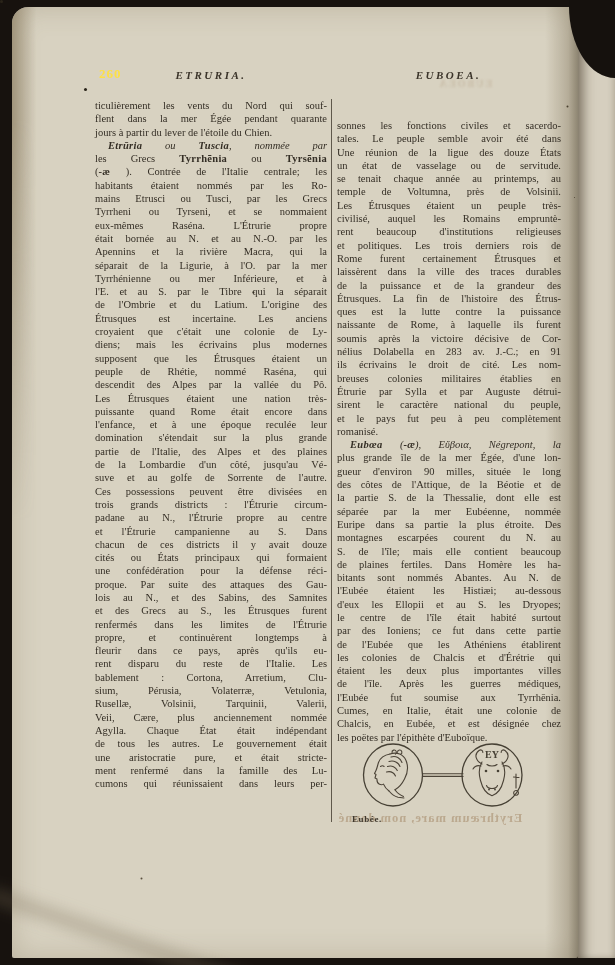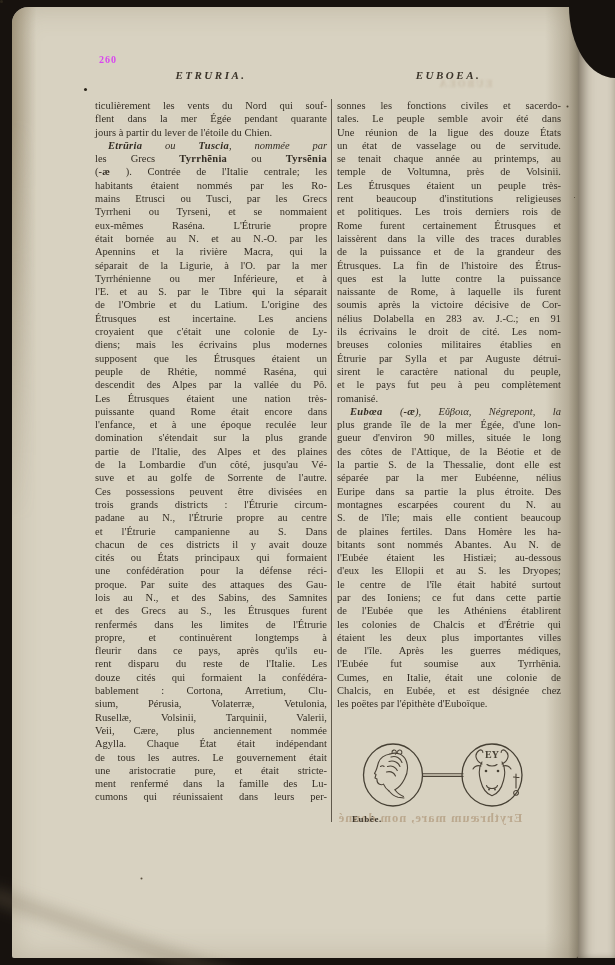--- a/index.html
+++ b/index.html
@@ -26,29 +26,29 @@
   .black-corner{position:absolute;left:569px;top:0;width:46px;height:78px;background:#15110d;
         border-bottom-left-radius:46px 72px;}
   .crease{position:absolute;left:-10px;top:886px;width:270px;height:16px;
         background:rgba(122,110,86,.30);filter:blur(7px);
         transform:rotate(19deg);transform-origin:left center;}
   .specks{position:absolute;left:0;top:0;width:3px;height:3px;border-radius:50%;background:#2a2419;
         box-shadow: 84px 88px 0 0 #2a2419, 252px 291px 0 -0.5px #3a3226,
                     566px 105px 0 -0.5px #4a4030, 573px 196px 0 -1px #4a4030,
                     140px 877px 0 -0.5px #5a5040;}
   
-  .pgnum{position:absolute;left:99px;top:54px;font-size:10px;font-weight:bold;
-        letter-spacing:1px;color:#d946ef;}
+  .pgnum{position:absolute;left:99px;top:66px;font-size:13px;font-weight:bold;
+        letter-spacing:1px;color:#fde047;}
   .colhead{position:absolute;top:69px;font-size:11px;font-weight:bold;letter-spacing:2.5px;
         color:#3b342a;text-align:center;font-style:italic;}
   .colhead.l{left:95px;width:232px;}
   .colhead.r{left:337px;width:223px;}
   .tcol{position:absolute;top:99px;color:#342e25;font-size:10.5px;line-height:13.3px;}
   .tcol.l{left:95px;width:232px;}
-  .tcol.r{left:337px;width:224px;}
+  .tcol.r{left:337px;width:224px;margin-top:20px;}
   .tline{text-align:justify;text-align-last:justify;white-space:nowrap;}
   .tline.pend{text-align-last:left;}
   .tline.ind{text-indent:13px;font-style:italic;}
   .tline b{font-weight:bold;letter-spacing:.3px;}
   .divider{position:absolute;left:331px;top:99px;width:1px;height:723px;background:#4a4336;opacity:.85;}
   .figure{position:absolute;left:352px;top:740px;width:196px;height:75px;}
   .figcap{position:absolute;left:352px;top:814px;width:196px;text-align:left;
         font-size:9px;font-weight:bold;letter-spacing:.6px;color:#3f382d;}
   .bleed{position:absolute;left:295px;top:811px;width:270px;text-align:center;
         transform:scaleX(-1);color:rgba(148,112,74,.42);filter:blur(.6px);
@@ -116,40 +116,40 @@
       <div class="tline">chacun de ces districts il y avait douze</div>
       <div class="tline">cités ou États principaux qui formaient</div>
       <div class="tline">une confédération pour la défense réci-</div>
       <div class="tline">proque. Par suite des attaques des Gau-</div>
       <div class="tline">lois au N., et des Sabins, des Samnites</div>
       <div class="tline">et des Grecs au S., les Étrusques furent</div>
       <div class="tline">renfermés dans les limites de l'Étrurie</div>
       <div class="tline">propre, et continuèrent longtemps à</div>
       <div class="tline">fleurir dans ce pays, après qu'ils eu-</div>
       <div class="tline">rent disparu du reste de l'Italie. Les</div>
-      <div class="tline">douze cités qui formaient la confédéra-</div>
       <div class="tline">bablement : Cortona, Arretium, Clu-</div>
       <div class="tline">sium, Pérusia, Volaterræ, Vetulonia,</div>
       <div class="tline">Rusellæ, Volsinii, Tarquinii, Valerii,</div>
       <div class="tline">Veii, Cære, plus anciennement nommée</div>
       <div class="tline">Agylla. Chaque État était indépendant</div>
       <div class="tline">de tous les autres. Le gouvernement était</div>
       <div class="tline">une aristocratie pure, et était stricte-</div>
       <div class="tline">ment renfermé dans la famille des Lu-</div>
       <div class="tline">cumons qui réunissaient dans leurs per-</div>
     </div>
   <div class="divider"></div>
   <div class="tcol r">
       <div class="tline">sonnes les fonctions civiles et sacerdo-</div>
       <div class="tline">tales. Le peuple semble avoir été dans</div>
       <div class="tline">Une réunion de la ligue des douze États</div>
       <div class="tline">un état de vasselage ou de servitude.</div>
       <div class="tline">se tenait chaque année au printemps, au</div>
       <div class="tline">temple de Voltumna, près de Volsinii.</div>
       <div class="tline">Les Étrusques étaient un peuple très-</div>
+      <div class="tline">civilisé, auquel les Romains empruntè-</div>
       <div class="tline">rent beaucoup d'institutions religieuses</div>
       <div class="tline">et politiques. Les trois derniers rois de</div>
       <div class="tline">Rome furent certainement Étrusques et</div>
       <div class="tline">laissèrent dans la ville des traces durables</div>
       <div class="tline">de la puissance et de la grandeur des</div>
       <div class="tline">Étrusques. La fin de l'histoire des Étrus-</div>
       <div class="tline">ques est la lutte contre la puissance</div>
       <div class="tline">naissante de Rome, à laquelle ils furent</div>
       <div class="tline">soumis après la victoire décisive de Cor-</div>
       <div class="tline">nélius Dolabella en 283 av. J.-C.; en 91</div>
@@ -157,21 +157,21 @@
       <div class="tline">breuses colonies militaires établies en</div>
       <div class="tline">Étrurie par Sylla et par Auguste détrui-</div>
       <div class="tline">sirent le caractère national du peuple,</div>
       <div class="tline">et le pays fut peu à peu complètement</div>
       <div class="tline pend">romanisé.</div>
       <div class="tline ind"><b>Eubœa</b> (<b>-æ</b>), Εὔβοια, Négrepont, la</div>
       <div class="tline">plus grande île de la mer Égée, d'une lon-</div>
       <div class="tline">gueur d'environ 90 milles, située le long</div>
       <div class="tline">des côtes de l'Attique, de la Béotie et de</div>
       <div class="tline">la partie S. de la Thessalie, dont elle est</div>
-      <div class="tline">séparée par la mer Eubéenne, nélius</div>
+      <div class="tline">séparée par la mer Eubéenne, nommée</div>
       <div class="tline">Euripe dans sa partie la plus étroite. Des</div>
       <div class="tline">montagnes escarpées courent du N. au</div>
       <div class="tline">S. de l'île; mais elle contient beaucoup</div>
       <div class="tline">de plaines fertiles. Dans Homère les ha-</div>
       <div class="tline">bitants sont nommés Abantes. Au N. de</div>
       <div class="tline">l'Eubée étaient les Histiæi; au-dessous</div>
       <div class="tline">d'eux les Ellopii et au S. les Dryopes;</div>
       <div class="tline">le centre de l'île était habité surtout</div>
       <div class="tline">par des Ioniens; ce fut dans cette partie</div>
       <div class="tline">de l'Eubée que les Athéniens établirent</div>

